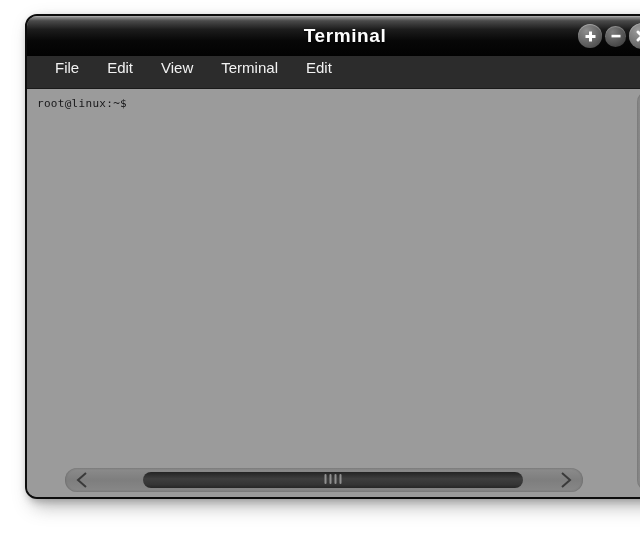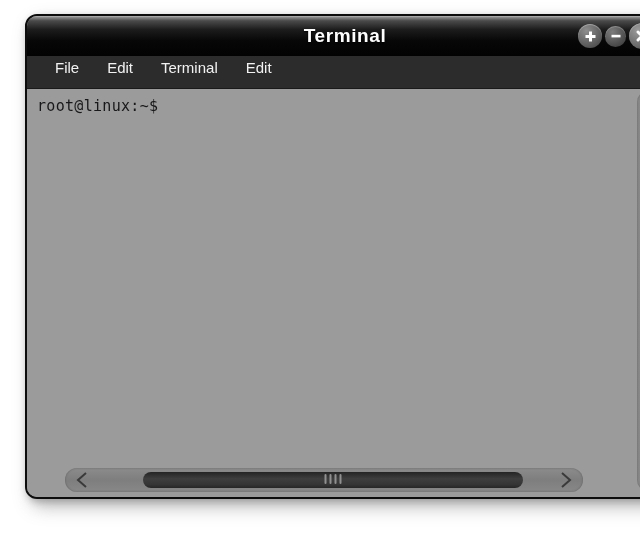--- a/index.html
+++ b/index.html
@@ -116,21 +116,21 @@
     position: relative;
     height: 410px;
     background: #9b9b9b;
   }
   #term-text {
     position: absolute;
     left: 10px;
     top: 8px;
     color: #18181a;
     font-family: "DejaVu Sans Mono", "Liberation Mono", monospace;
-    font-size: 15px;
+    font-size: 11px;
     letter-spacing: 0.3px;
     white-space: pre;
   }
 
   
   #vscroll {
     position: absolute;
     right: 4px;
     top: 2px;
     width: 22px;
@@ -258,20 +258,21 @@
               <line x1="11" y1="3" x2="3" y2="11"></line>
             </g>
           </svg>
         </div>
       </div>
     </div>
 
     <div id="menubar">
       <div class="menu-item">File</div>
       <div class="menu-item">Edit</div>
+      <div class="menu-item">View</div>
       <div class="menu-item">Terminal</div>
       <div class="menu-item">Edit</div>
     </div>
 
     <div id="term-area">
       <div id="term-text">root@linux:~$</div>
 
       <div id="vscroll">
         <div class="v-arrow" id="v-arrow-up">
           <svg width="16" height="12" viewBox="0 0 16 12">

